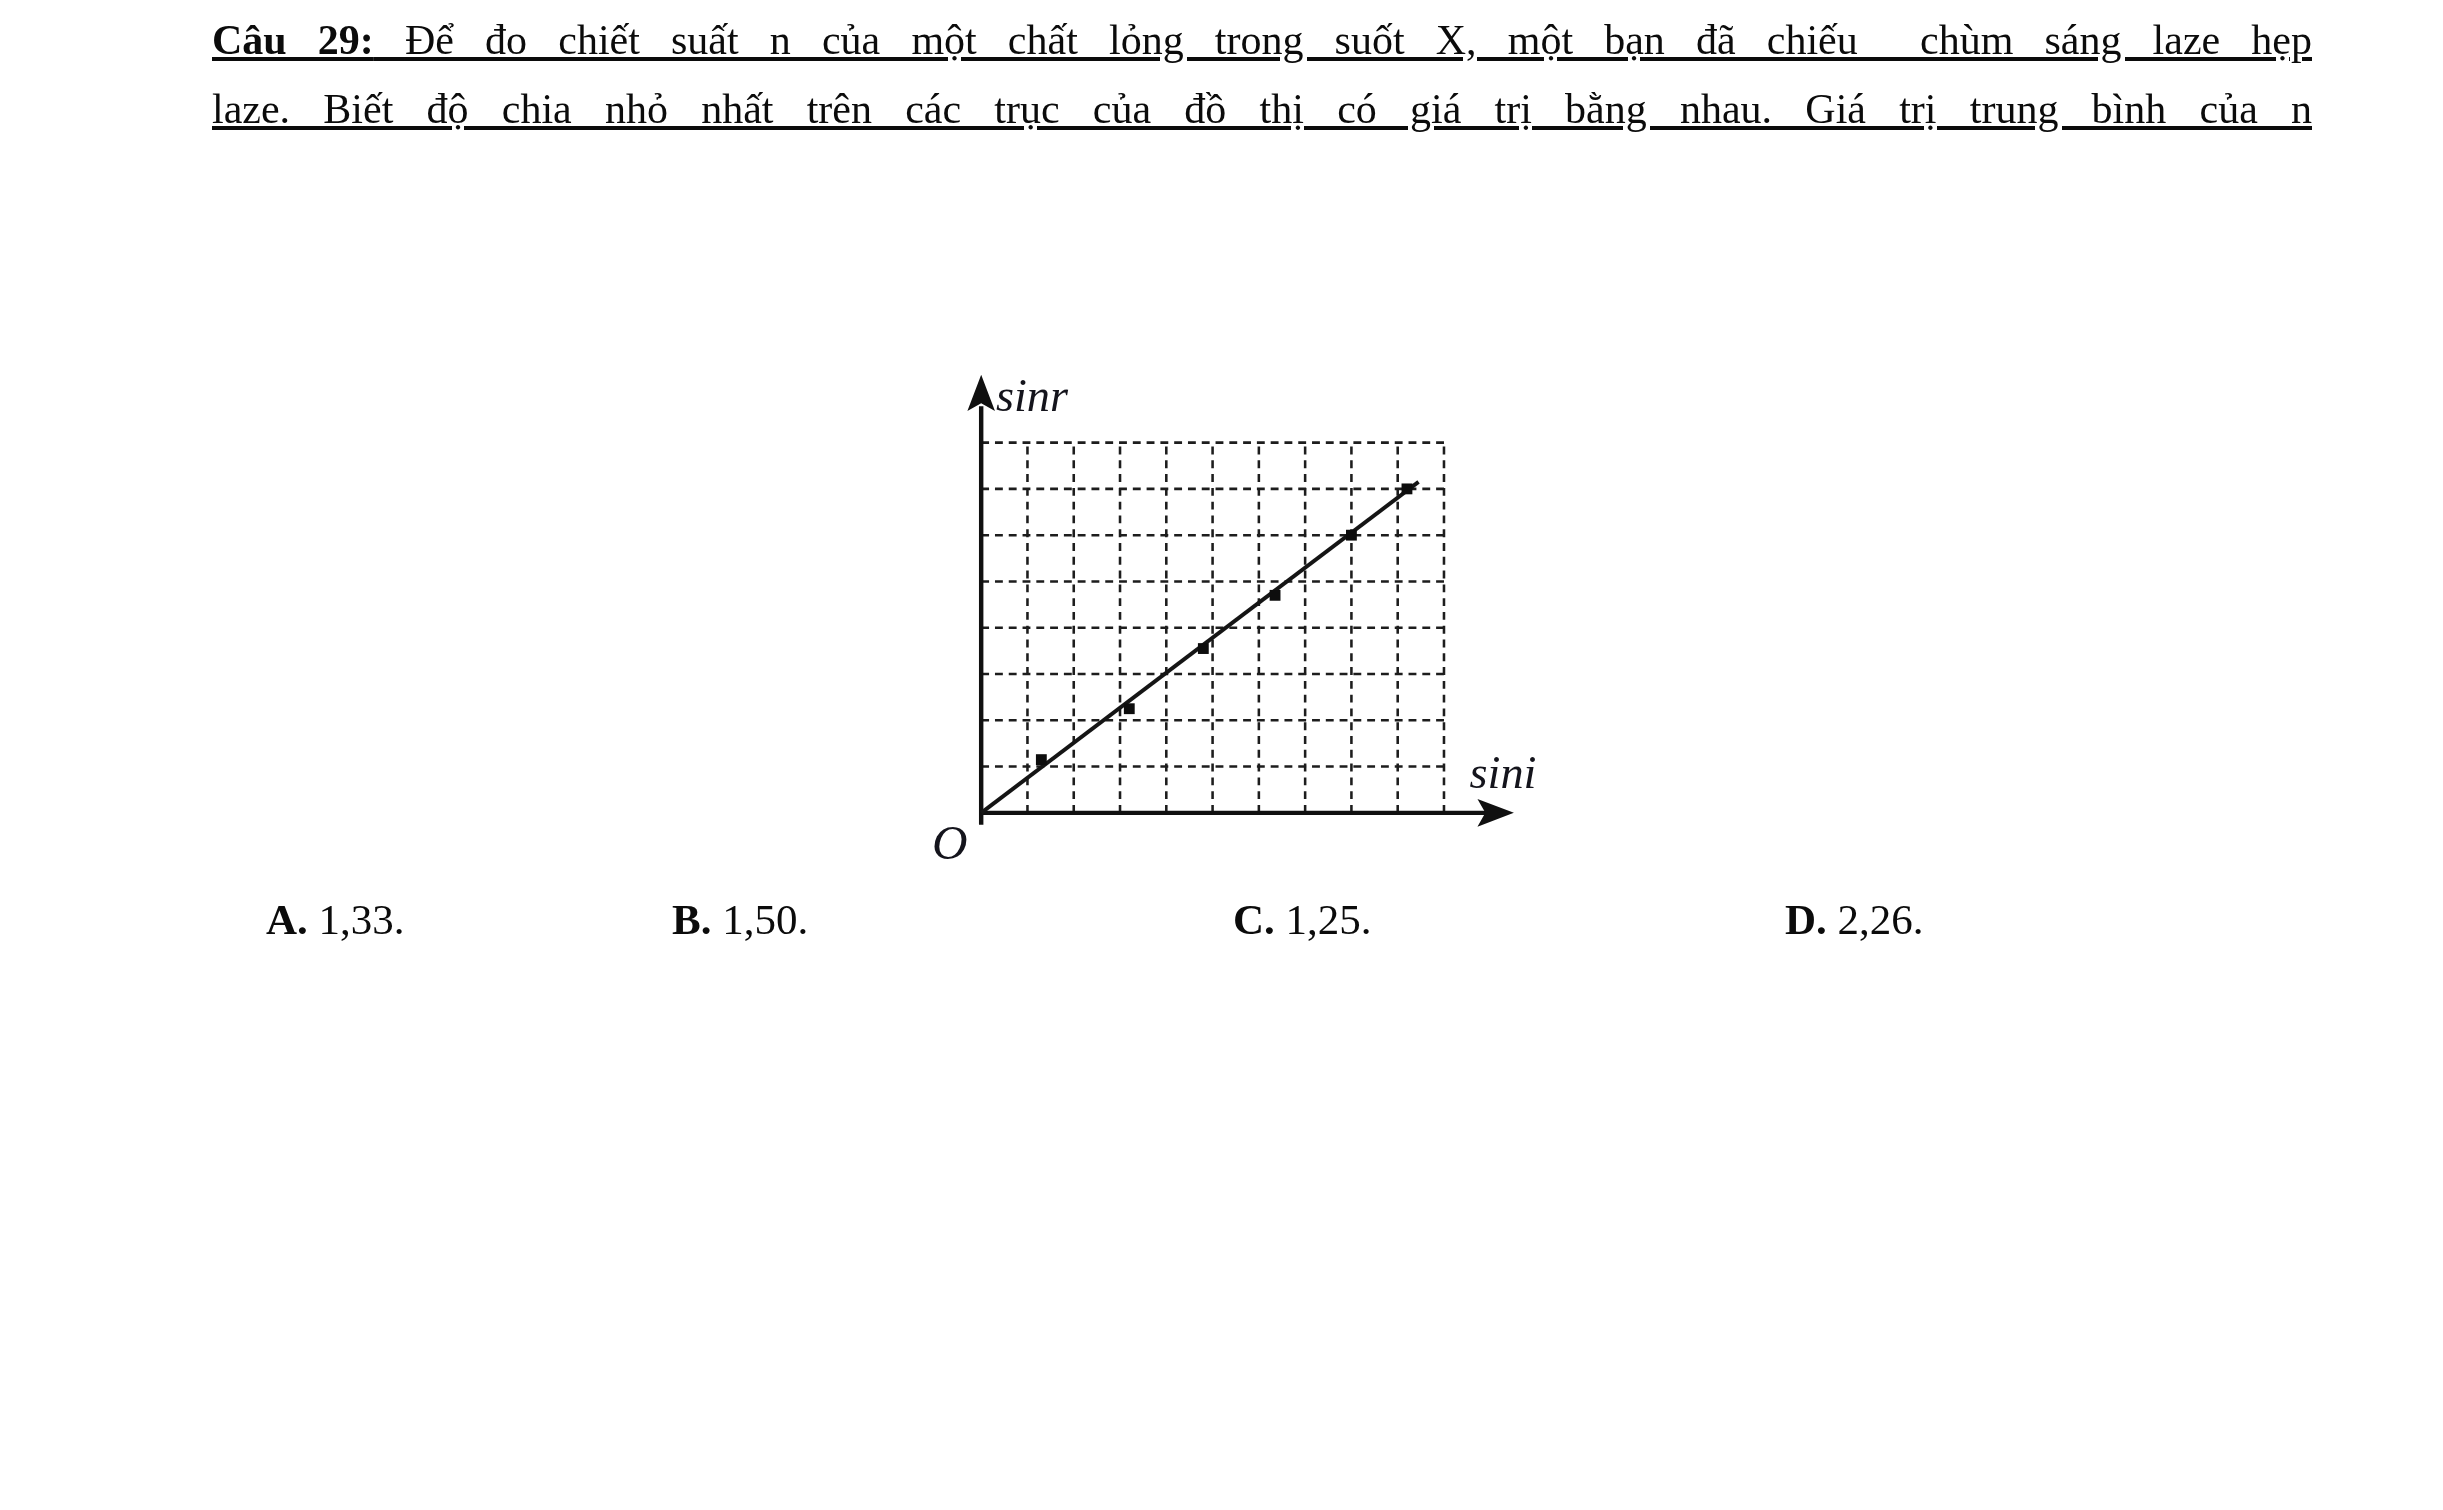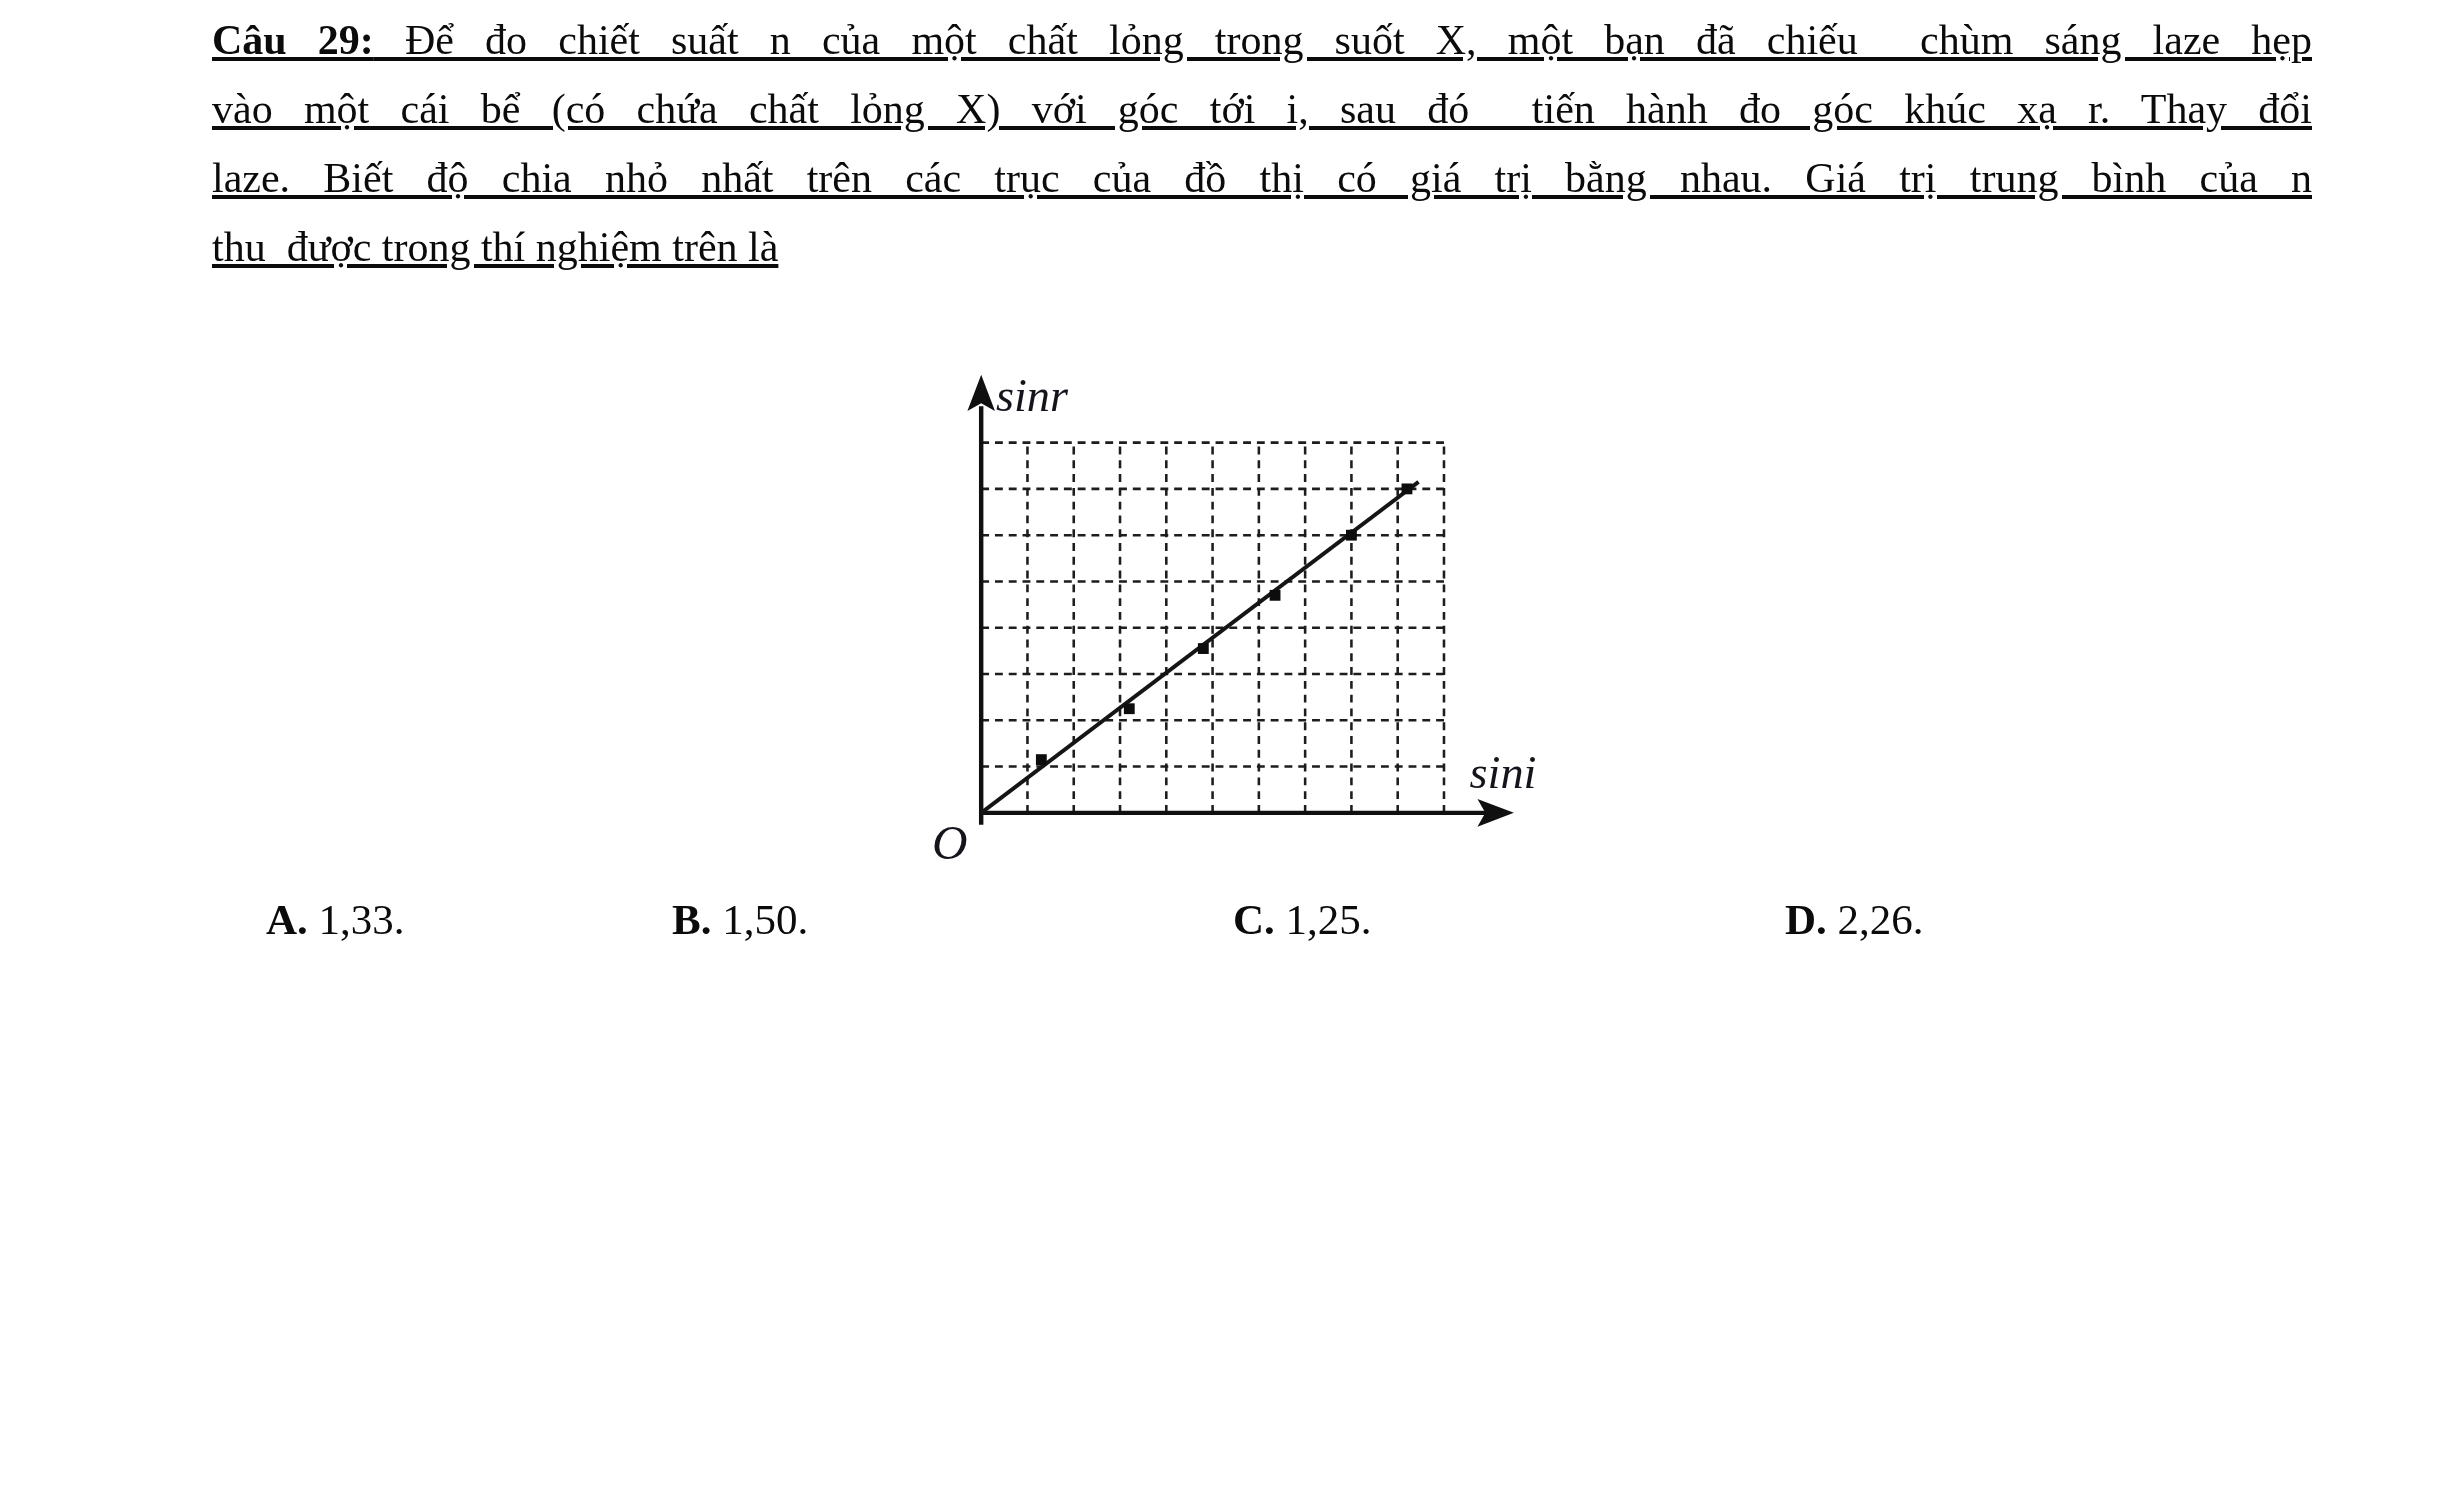--- a/index.html
+++ b/index.html
@@ -34,23 +34,21 @@
   .option:nth-child(4){left:1785px;}
   .opt-label{font-weight:700;}
 </style>
 </head>
 <body>
 
 <div class="page">
 
   <div class="question">
     <div class="qline"><span class="qlabel">Câu 29:</span> <span>Để đo chiết suất n của một chất lỏng trong suốt X, một bạn đã chiếu&nbsp; chùm sáng laze hẹp</span></div>
-    <div class="qline">vào một cái bể (có chứa chất lỏng X) với góc tới i, sau đó&nbsp; tiến hành đo góc khúc xạ r. Thay đổi</div>
     <div class="qline">laze. Biết độ chia nhỏ nhất trên các trục của đồ thị có giá trị bằng nhau. Giá trị trung bình của n</div>
-    <div class="qline last">thu&nbsp; được trong thí nghiệm trên là</div>
   </div>
 
   <div class="figure">
     <svg width="652" height="514" viewBox="0 0 662 522" xmlns="http://www.w3.org/2000/svg">
       <g id="chart-geom">
           <line x1="105" y1="467" x2="105" y2="91" class="gridline"></line>
           <line x1="152" y1="467" x2="152" y2="91" class="gridline"></line>
           <line x1="199" y1="467" x2="199" y2="91" class="gridline"></line>
           <line x1="246" y1="467" x2="246" y2="91" class="gridline"></line>
           <line x1="293" y1="467" x2="293" y2="91" class="gridline"></line>

